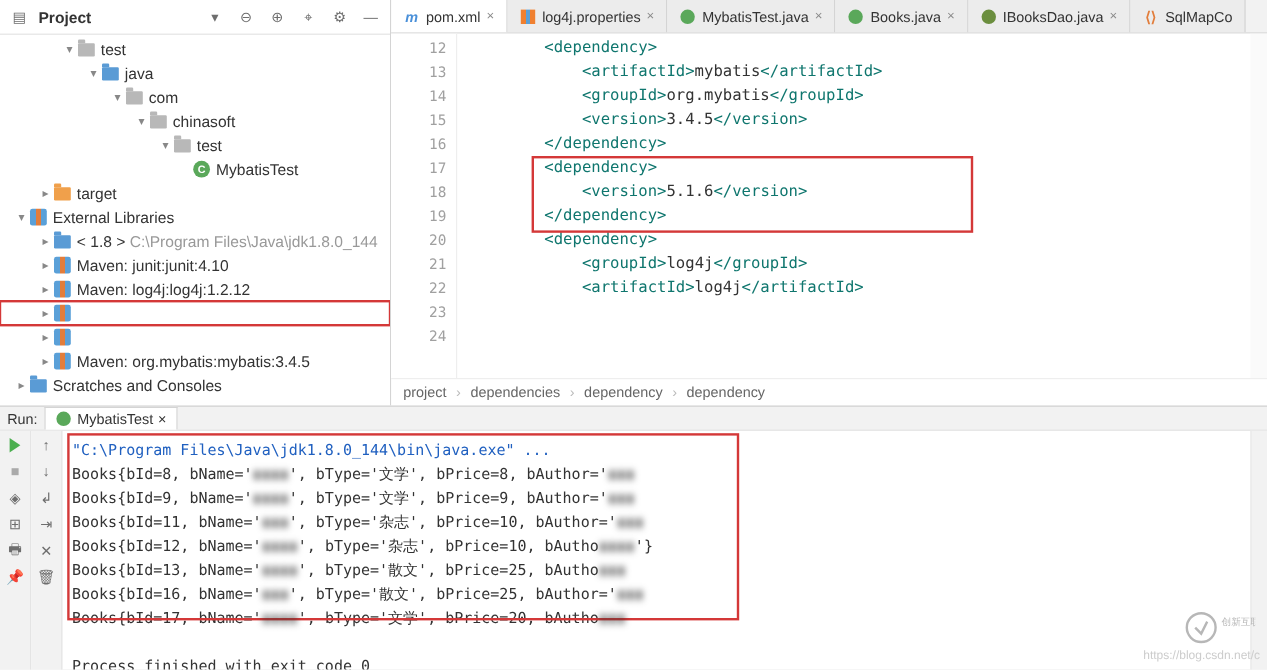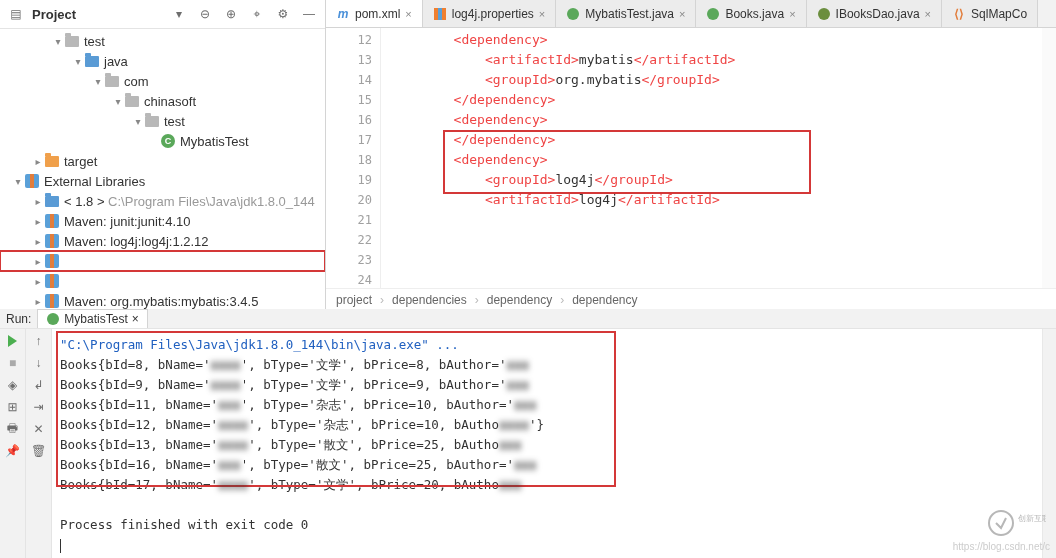--- a/index.html
+++ b/index.html
@@ -31,27 +31,27 @@
     .m-ico { color: #4a90d9; font-weight: bold; font-size: 12px; font-style: italic; }
     .p-ico { width:12px; height:12px; background:linear-gradient(90deg,#f08030 33%,#5aa0d8 33% 66%,#f08030 66%); }
     .c-ico { width:12px; height:12px; border-radius:50%; background:#5aa85a; }
     .i-ico { width:12px; height:12px; border-radius:50%; background:#6b8e3e; }
     .x-ico { color:#e27d3b; font-weight:bold; }
     .editor-body { flex: 1; display: flex; overflow: hidden; background: #fff; }
     .gutter { width: 55px; background: #fff; text-align: right; padding: 2px 8px 2px 0; color: #a0a0a0; font-family: Consolas, monospace; font-size: 12px; line-height: 20px; border-right: 1px solid #eee; }
     .code { flex: 1; padding: 2px 0 2px 10px; font-family: Consolas, monospace; font-size: 13px; line-height: 20px; position: relative; }
     .code-line { white-space: pre; }
     .hl-line { background: #fcfce8; }
-    .tag { color: #ef4444; }
+    .tag { color: #0f766e; }
     .text { color: #333; }
     .red-box { position: absolute; border: 2px solid #d43838; }
     .red-box.code-box { left: 62px; top: 102px; width: 368px; height: 64px; }
     .breadcrumb { padding: 4px 10px; font-size: 12px; color: #666; display: flex; gap: 8px; align-items: center; border-top: 1px solid #eee; }
     .breadcrumb .sep { color: #bbb; }
-    .bottom-panel { height: 247px; border-top: 1px solid #c8c8c8; background: #fff; display: flex; flex-direction: column; justify-content: center; }
+    .bottom-panel { height: 220px; border-top: 1px solid #c8c8c8; background: #fff; display: flex; flex-direction: column; }
     .run-header { display: flex; align-items: center; height: 24px; padding: 0 6px; gap: 6px; border-bottom: 1px solid #e4e4e4; background: #f2f2f2; }
     .run-tab { display: flex; align-items: center; gap: 4px; padding: 2px 8px; background: #fff; border: 1px solid #d4d4d4; border-bottom: none; font-size: 12px; }
     .run-body { flex: 1; display: flex; }
     .run-toolbar { width: 26px; background: #f2f2f2; border-right: 1px solid #e4e4e4; display: flex; flex-direction: column; align-items: center; padding: 4px 0; gap: 6px; }
     .run-toolbar2 { width: 26px; background: #f2f2f2; border-right: 1px solid #e4e4e4; display: flex; flex-direction: column; align-items: center; padding: 4px 0; gap: 6px; }
     .tool-ico { width:16px; height:16px; display:flex; align-items:center; justify-content:center; color:#6e6e6e; cursor:pointer; font-size:12px; }
     .play-tri { width:0; height:0; border-left:9px solid #4caf50; border-top:6px solid transparent; border-bottom:6px solid transparent; }
     .console { flex: 1; padding: 6px 8px; font-family: Consolas, monospace; font-size: 12.5px; line-height: 20px; position: relative; overflow: hidden; }
     .console .blue { color: #2060c0; }
     .console-line { white-space: pre; }
@@ -236,22 +236,24 @@
             <div>20</div>
             <div>21</div>
             <div>22</div>
             <div>23</div>
             <div>24</div>
         </div>
         <div class="code">
           <div class="code-line"><span class="tag">        &lt;dependency&gt;</span></div>
           <div class="code-line"><span class="tag">            &lt;artifactId&gt;</span><span class="text">mybatis</span><span class="tag">&lt;/artifactId&gt;</span></div>
           <div class="code-line"><span class="tag">            &lt;groupId&gt;</span><span class="text">org.mybatis</span><span class="tag">&lt;/groupId&gt;</span></div>
+          <div class="code-line"><span class="tag">            &lt;version&gt;</span><span class="text">3.4.5</span><span class="tag">&lt;/version&gt;</span></div>
           <div class="code-line"><span class="tag">        &lt;/dependency&gt;</span></div>
           <div class="code-line"><span class="tag">        &lt;dependency&gt;</span></div>
+          <div class="code-line"><span class="tag">            &lt;version&gt;</span><span class="text">5.1.6</span><span class="tag">&lt;/version&gt;</span></div>
           <div class="code-line"><span class="tag">        &lt;/dependency&gt;</span></div>
           <div class="code-line"><span class="tag">        &lt;dependency&gt;</span></div>
           <div class="code-line"><span class="tag">            &lt;groupId&gt;</span><span class="text">log4j</span><span class="tag">&lt;/groupId&gt;</span></div>
           <div class="code-line"><span class="tag">            &lt;artifactId&gt;</span><span class="text">log4j</span><span class="tag">&lt;/artifactId&gt;</span></div>
           <div class="red-box code-box"></div>
         </div>
         <div class="minimap"></div>
       </div>
       <div class="breadcrumb">
         <span>project</span>

